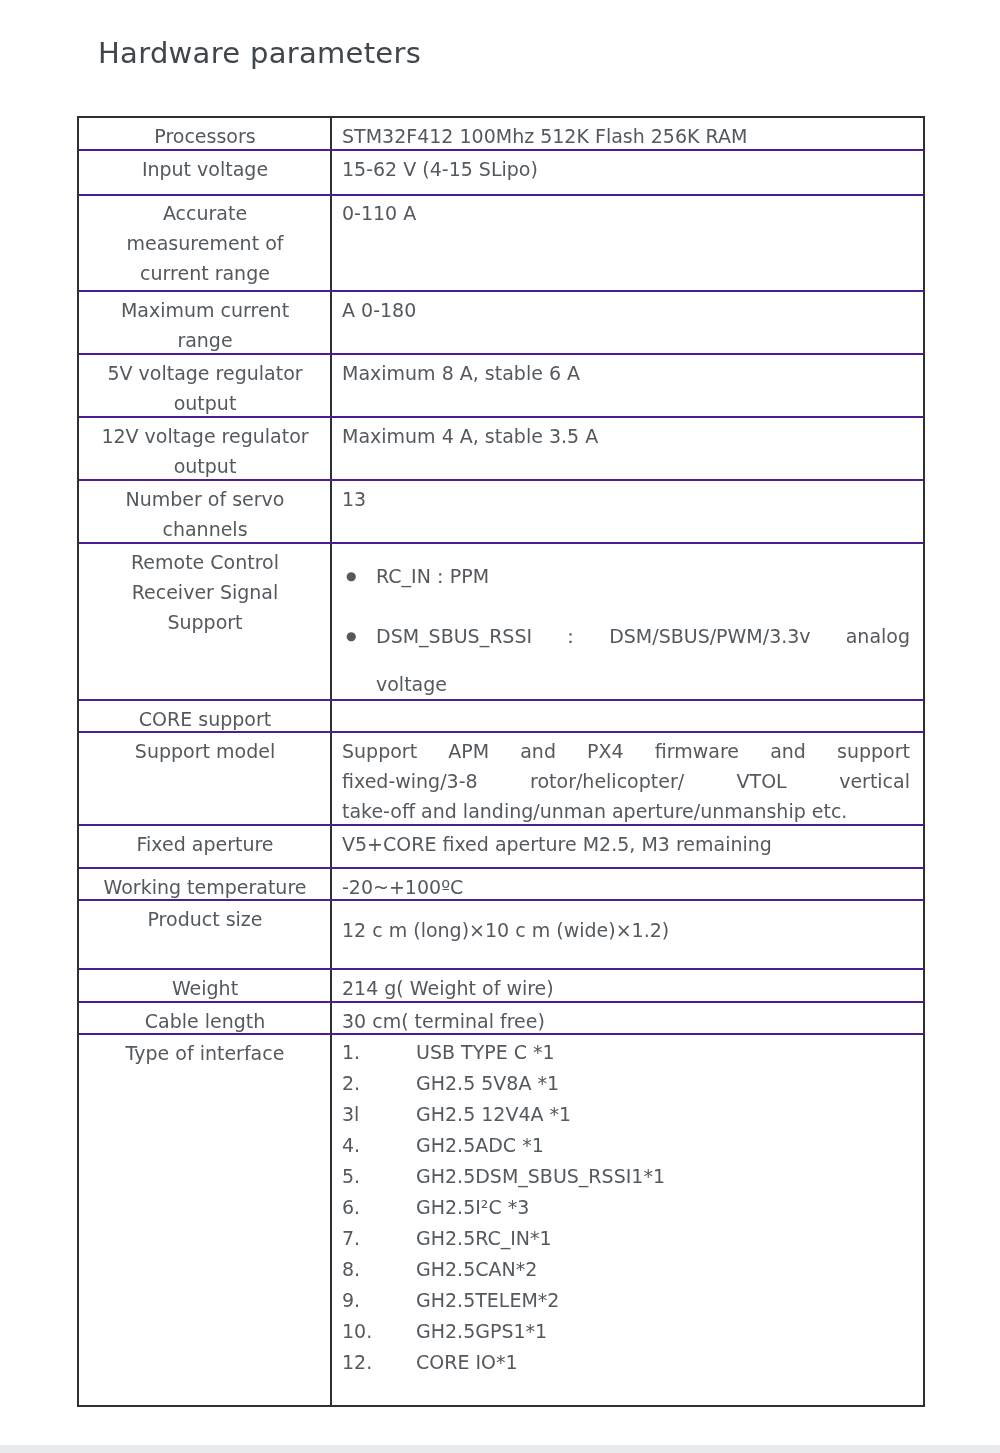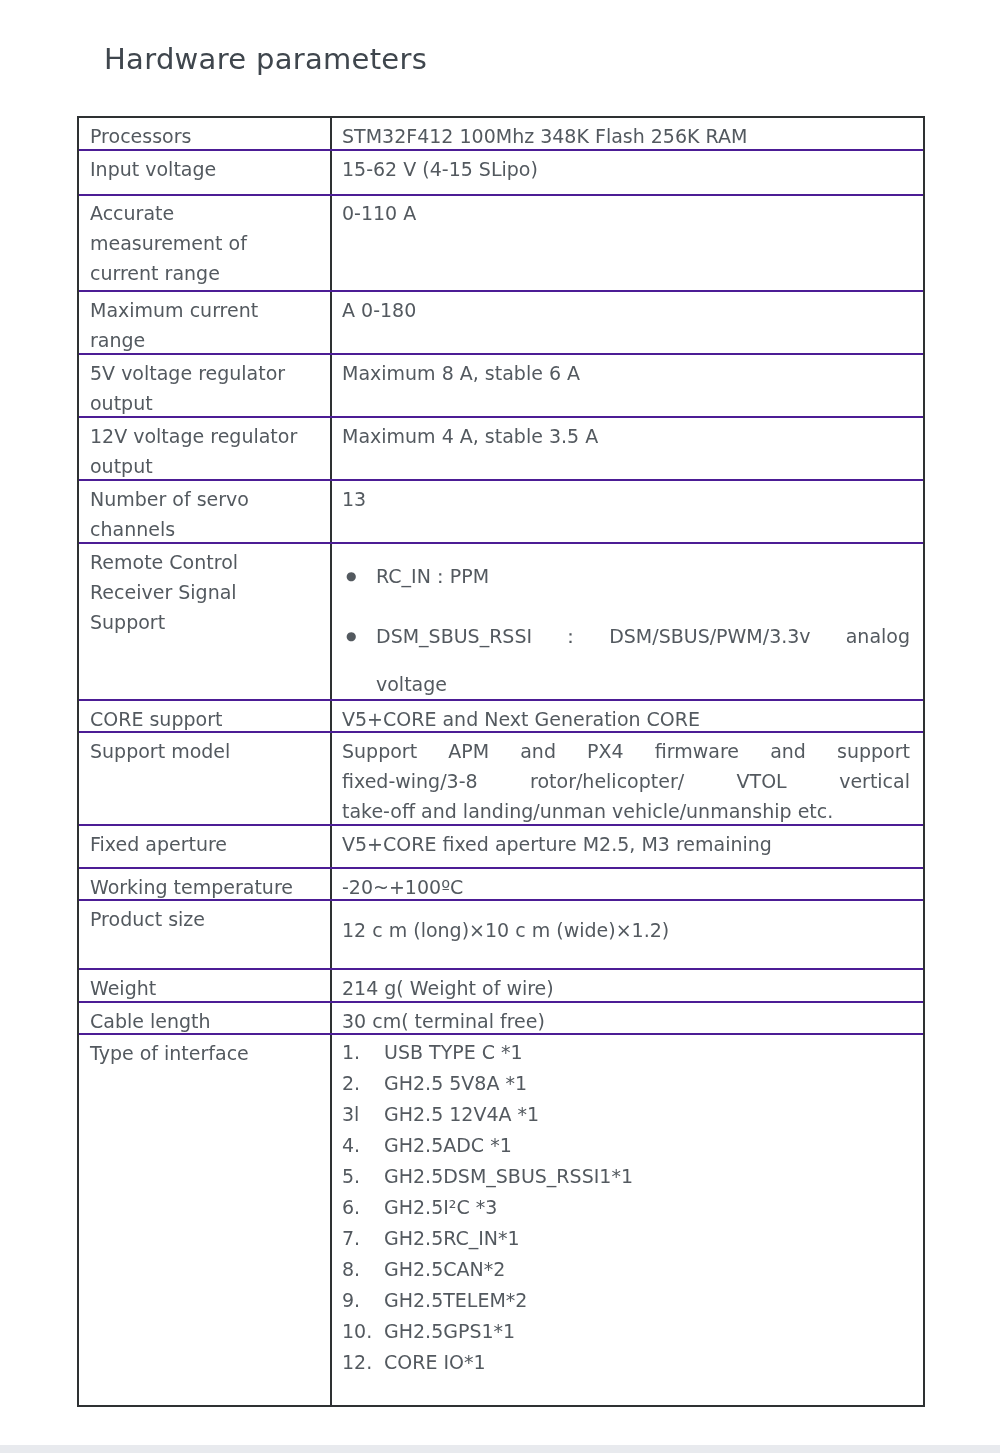--- a/index.html
+++ b/index.html
@@ -1,31 +1,31 @@
 <!DOCTYPE html>
 <html><head>
 <meta charset="utf-8">
 <style>
   html,body{margin:0;padding:0;}
   body{
     width:1000px;height:1453px;background:#ffffff;position:relative;overflow:hidden;
     font-family:"DejaVu Sans","Liberation Sans",sans-serif;color:#53595f;
   }
   .page-title{
-    position:absolute;left:88px;top:26px;margin:16px;
+    position:absolute;left:88px;top:26px;margin:10px;
     font-size:29px;font-weight:500;color:#3f464d;letter-spacing:.3px;
   }
   .spec-table{
     position:absolute;left:77px;top:116px;width:848px;
     border:2px solid #2e3133;box-sizing:border-box;background:#fff;
   }
   .row{display:flex;border-top:2px solid #4c1d95;box-sizing:border-box;overflow:hidden;}
   .row:first-child{border-top:none;}
   .cell{box-sizing:border-box;}
-  .label{width:253px;flex:none;border-right:2px solid #2e3133;padding:3px 10px 0 11px;}
+  .label{width:253px;flex:none;border-right:2px solid #2e3133;padding:3px 10px 0 11px;text-align:center;}
   .value{flex:1;padding:3px 13px 0 10px;min-width:0;}
   .lline,.vline,.ntext,.num{font-size:19px;line-height:30px;white-space:normal;}
   .vline.j{text-align:justify;text-align-last:justify;}
   
   .r1{height:31px}.r2{height:45px}.r3{height:96px}.r4{height:63px}
   .r5{height:63px}.r6{height:63px}.r7{height:63px}.r8{height:157px}
   .r9{height:32px}.r10{height:93px}.r11{height:43px}.r12{height:32px}
   .r13{height:69px}.r14{height:33px}.r15{height:32px}.r16{height:372px}
   .r3 .cell{padding-top:2px;}
   .r13 .value{padding-top:14px;}
@@ -33,37 +33,37 @@
   .r8 .value{padding-top:8px;}
   .bullet-item{display:flex;}
   .bullet-item + .bullet-item{margin-top:12px;}
   .dot{width:30px;flex:none;font-size:12px;line-height:48px;padding-left:4px;}
   .bullet-lines{flex:1;min-width:0;}
   .bullet-lines .vline{line-height:48px;}
   
   .r16 .value{padding-top:2px;}
   .num-item{display:flex;}
   .num-item .num{width:42px;flex:none;line-height:31px;}
-  .num-item .ntext{flex:1;line-height:31px;}
+  .num-item .ntext{flex:1;line-height:31px;margin-left:32px;}
   .bottom-bar{
     position:absolute;left:0;bottom:0;width:100%;height:8px;background:#e8eaee;
   }
 </style>
 </head>
 <body>
 
 <h1 class="page-title">Hardware parameters</h1>
 
 <div class="spec-table">
     <div class="row r1">
       <div class="cell label">
         <div class="lline">Processors</div>
       </div>
       <div class="cell value">
-        <div class="vline">STM32F412 100Mhz 348K Flash 256K RAM</div>
+        <div class="vline">STM32F412 100Mhz 512K Flash 256K RAM</div>
       </div>
     </div>
     <div class="row r2">
       <div class="cell label">
         <div class="lline">Input voltage</div>
       </div>
       <div class="cell value">
         <div class="vline">15-62 V (4-15 SLipo)</div>
       </div>
     </div>
@@ -132,32 +132,29 @@
             <div class="vline j">DSM_SBUS_RSSI：DSM/SBUS/PWM/3.3v analog</div>
             <div class="vline">voltage</div>
           </div>
         </div>
       </div>
     </div>
     <div class="row r9">
       <div class="cell label">
         <div class="lline">CORE support</div>
       </div>
-      <div class="cell value">
-        <div class="vline">V5+CORE and Next Generation CORE</div>
-      </div>
     </div>
     <div class="row r10">
       <div class="cell label">
         <div class="lline">Support model</div>
       </div>
       <div class="cell value">
         <div class="vline j">Support APM and PX4 firmware and support</div>
         <div class="vline j">fixed-wing/3-8 rotor/helicopter/ VTOL vertical</div>
-        <div class="vline">take-off and landing/unman vehicle/unmanship etc.</div>
+        <div class="vline">take-off and landing/unman aperture/unmanship etc.</div>
       </div>
     </div>
     <div class="row r11">
       <div class="cell label">
         <div class="lline">Fixed aperture</div>
       </div>
       <div class="cell value">
         <div class="vline">V5+CORE fixed aperture M2.5, M3 remaining</div>
       </div>
     </div>

